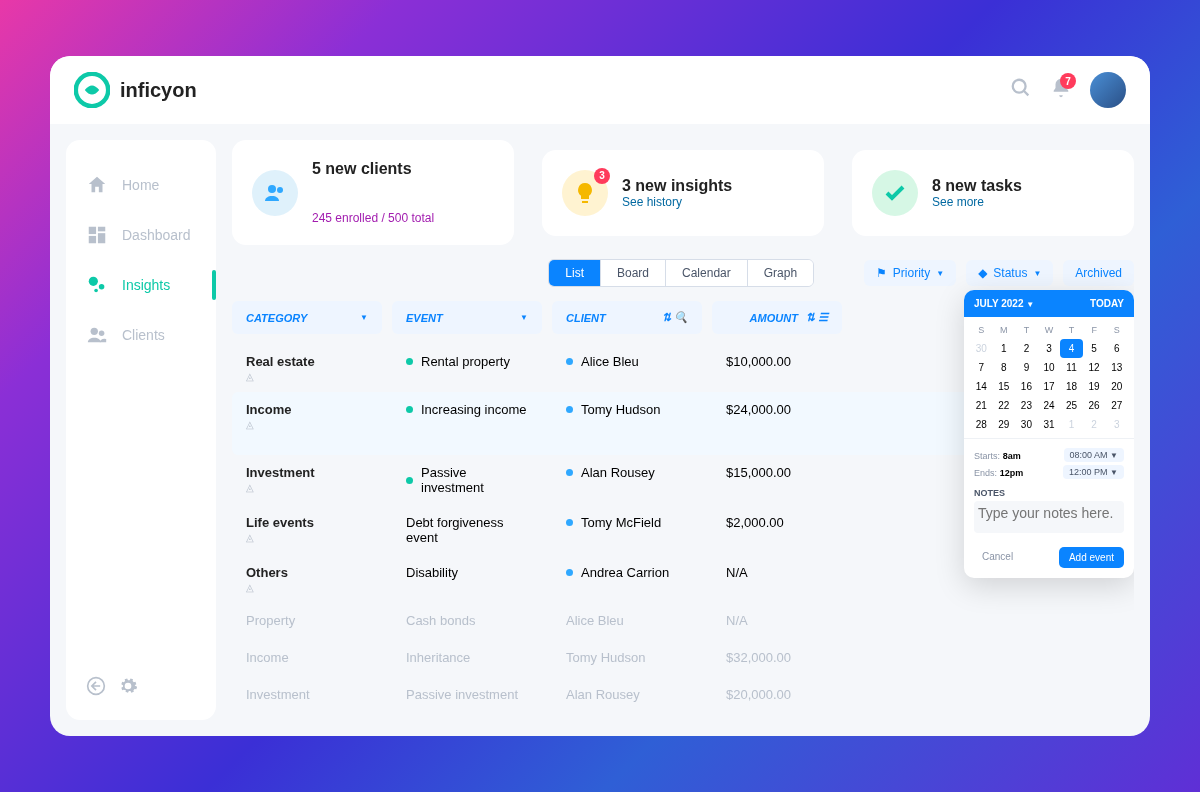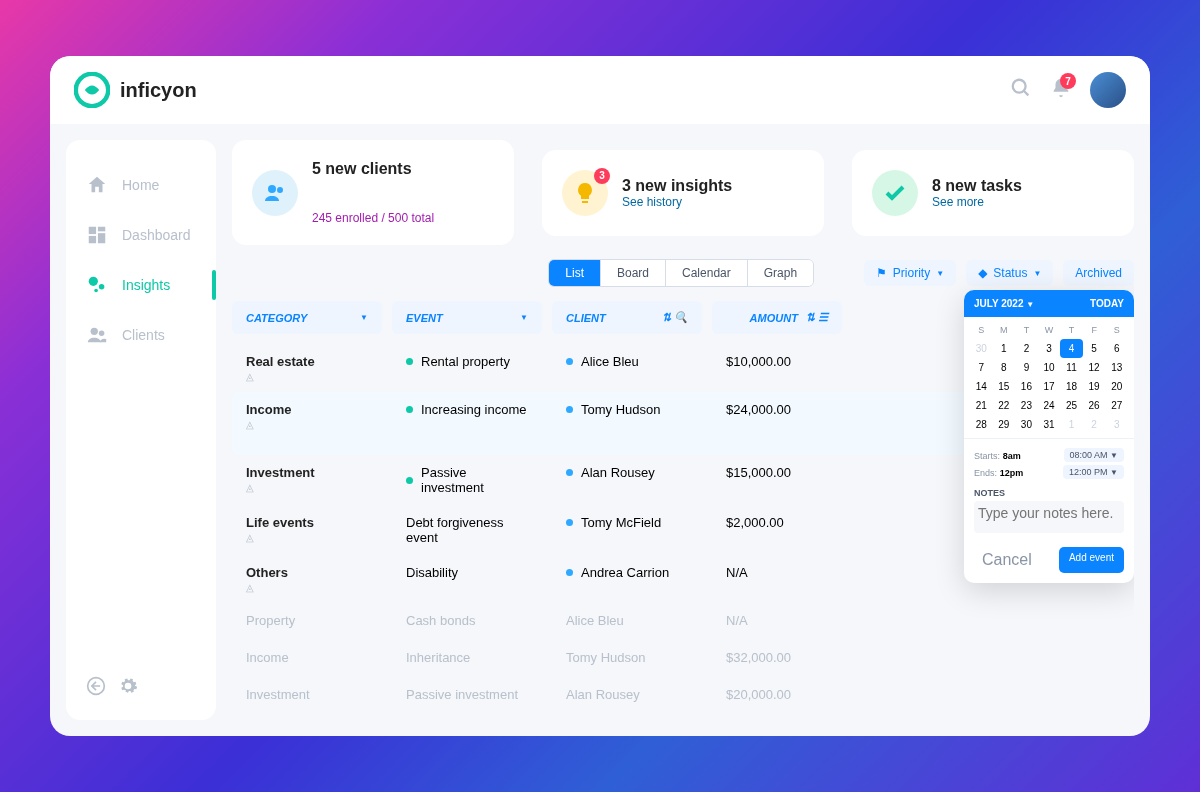--- a/index.html
+++ b/index.html
@@ -73,21 +73,21 @@
 .dp-day.selected { background: #0a84ff; color: #fff; border-radius: 4px; }
 .dp-times { border-top: 1px solid #eef1f5; padding: 6px 10px; }
 .dp-time-row { display: flex; justify-content: space-between; align-items: center; margin: 3px 0; }
 .dp-time-label { color: #8a94a6; font-size: 9px; }
 .dp-time-val { font-weight: 700; font-size: 9px; }
 .dp-time-sel { background: #eef5ff; padding: 2px 6px; border-radius: 4px; font-size: 9px; color: #4a5568; }
 .dp-notes { padding: 0 10px 6px; }
 .dp-notes-label { font-size: 9px; color: #4a5568; font-weight: 700; }
 .dp-notes-ta { width: 100%; height: 32px; border: none; background: #f5f7fa; font-size: 14px; padding: 4px; border-radius: 4px; color: #8a94a6; resize: none; margin-top: 3px; }
 .dp-foot { display: flex; justify-content: space-between; padding: 6px 10px 10px; }
-.dp-cancel { color: #8a94a6; font-size: 16px; cursor: pointer; padding: 4px 8px; }
+.dp-cancel { color: #8a94a6; font-size: 10px; cursor: pointer; padding: 4px 8px; }
 .dp-add { background: #0a84ff; color: #fff; padding: 5px 10px; border-radius: 5px; font-size: 10px; cursor: pointer; }
 .caret { font-size: 8px; }
 </style>
 </head>
 <body>
 
 <div class="app">
 
   <div class="topbar">
     <div class="brand">

